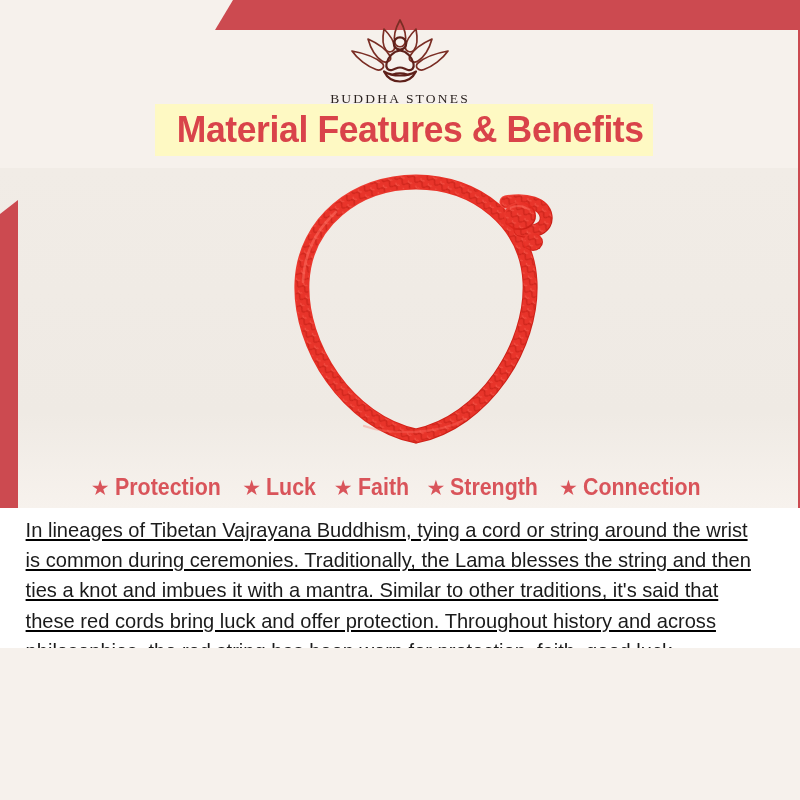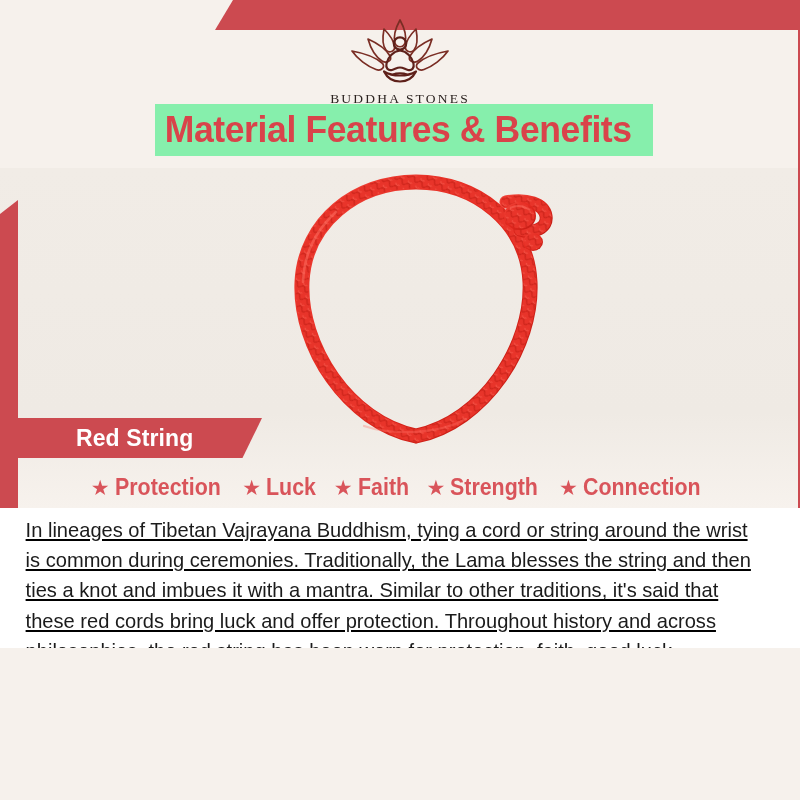--- a/index.html
+++ b/index.html
@@ -86,24 +86,24 @@
     color: #2b2320;
     font-weight: 400;
   }
 
   .title-band {
     position: absolute;
     top: 104px;
     left: 155px;
     width: 498px;
     height: 52px;
-    background: #86efac;
-    display: flex;
-    align-items: center;
-    justify-content: flex-start;
+    background: #fef9c3;
+    display: flex;
+    align-items: center;
+    justify-content: flex-end;
   }
   .title-text {
     font-family: "Liberation Sans Narrow", "Liberation Sans", sans-serif;
     font-size: 37px;
     font-weight: bold;
     color: #d9434a;
     letter-spacing: -0.4px;
     transform: scaleX(0.96);
     white-space: nowrap;
   }
@@ -280,23 +280,20 @@
         <path d="M262 38 C283 34 300 40 302 52 C304 64 290 70 276 66" fill="none" stroke="url(#braid)" stroke-width="11" stroke-linecap="round"></path>
         <ellipse cx="276" cy="52" rx="16" ry="14" fill="url(#cordGrad)"></ellipse>
         <ellipse cx="276" cy="52" rx="14.5" ry="12.5" fill="url(#braid)"></ellipse>
         <path d="M266 44 q10 -5 20 2" stroke="#ff7466" stroke-width="2" fill="none" opacity="0.45"></path>
         <ellipse cx="289" cy="78" rx="10" ry="9" fill="url(#cordGrad)"></ellipse>
         <ellipse cx="289" cy="78" rx="8.8" ry="7.8" fill="url(#braid)"></ellipse>
       </g>
     </svg>
   </div>
 
-  <div class="label-banner">
-    <span class="label-banner-text">Red String</span>
-  </div>
 
   <div class="benefits">
     <div class="benefit">
       <span class="benefit-star">★</span>
       <span class="benefit-label">Protection</span>
     </div>
     <div class="benefit">
       <span class="benefit-star">★</span>
       <span class="benefit-label">Luck</span>
     </div>

